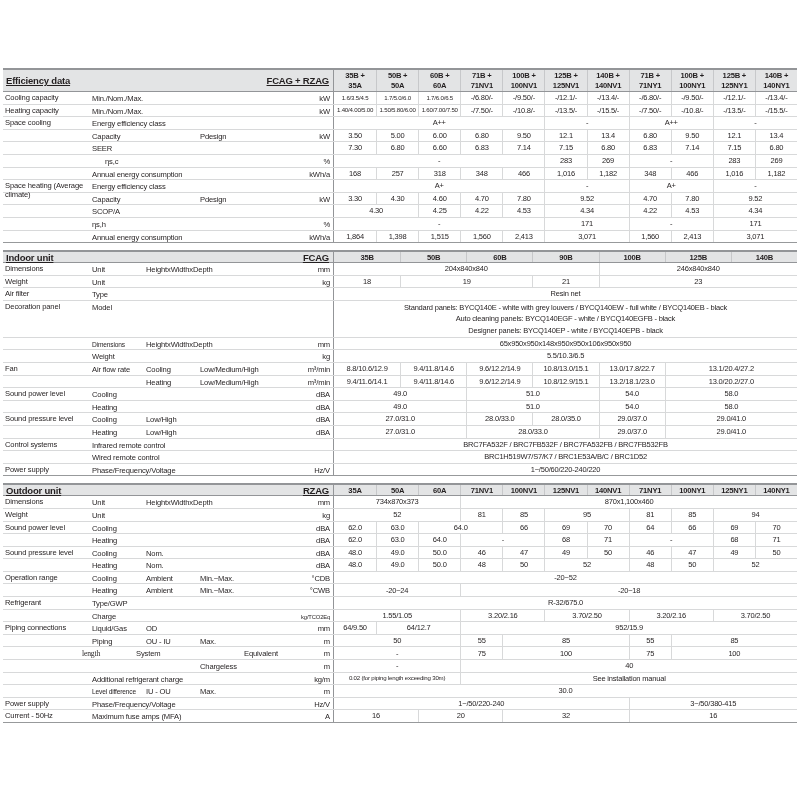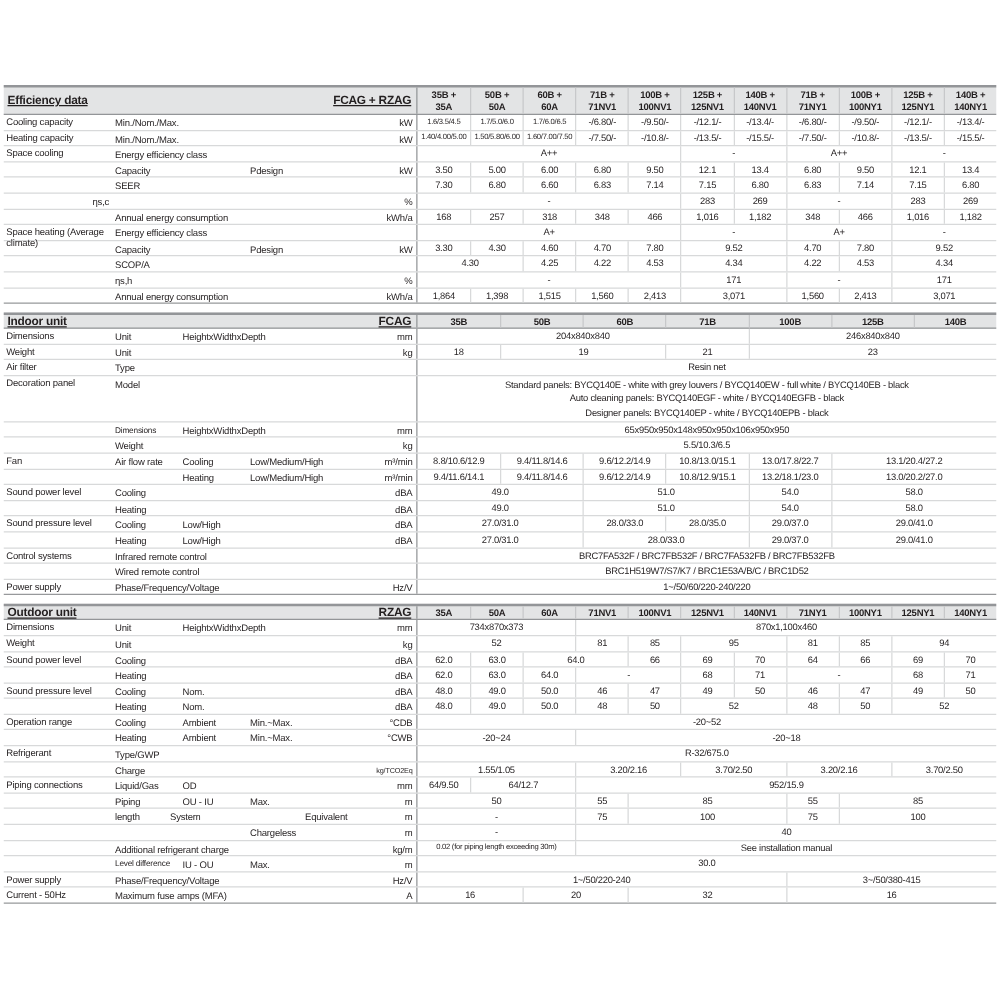--- a/index.html
+++ b/index.html
@@ -172,21 +172,21 @@
             <div class="cell">7.15</div>
             <div class="cell">6.80</div>
             <div class="cell">6.83</div>
             <div class="cell">7.14</div>
             <div class="cell">7.15</div>
             <div class="cell">6.80</div>
           </div>
         </div>
         <div class="row">
           <div class="row-labels">
-            <span class="lab p2" style="left: 71px;">ηs,c</span>
+            <span class="lab p2" style="left: 102px;">ηs,c</span>
             <span class="unit">%</span>
           </div>
           <div class="row-cells" style="grid-template-columns: repeat(11, 1fr);">
             <div class="cell" style="grid-column: span 5;">-</div>
             <div class="cell">283</div>
             <div class="cell">269</div>
             <div class="cell" style="grid-column: span 2;">-</div>
             <div class="cell">283</div>
             <div class="cell">269</div>
           </div>
@@ -288,21 +288,21 @@
       <div class="section">
         <div class="sec-head">
           <div class="head-label">
             <span class="sec-title">Indoor unit</span>
             <span class="sec-model">FCAG</span>
           </div>
           <div class="head-cols" style="grid-template-columns: repeat(7, 1fr);">
             <div class="col-head">35B</div>
             <div class="col-head">50B</div>
             <div class="col-head">60B</div>
-            <div class="col-head">71B</div>
+            <div class="col-head">90B</div>
             <div class="col-head">100B</div>
             <div class="col-head">125B</div>
             <div class="col-head">140B</div>
           </div>
         </div>
         <div class="row">
           <div class="row-labels">
             <span class="lab p1" style="left: 2px;">Dimensions</span>
             <span class="lab p2" style="left: 89px;">Unit</span>
             <span class="lab p3" style="left: 143px;">HeightxWidthxDepth</span>
@@ -672,21 +672,21 @@
           <div class="row-cells" style="grid-template-columns: repeat(11, 1fr);">
             <div class="cell" style="grid-column: span 3;">50</div>
             <div class="cell">55</div>
             <div class="cell" style="grid-column: span 3;">85</div>
             <div class="cell">55</div>
             <div class="cell" style="grid-column: span 3;">85</div>
           </div>
         </div>
         <div class="row">
           <div class="row-labels">
-            <span class="lab p2" style="left: 89px;">length</span>
+            <span class="lab p2" style="left: 79px; font-family: Liberation Serif, serif;">length</span>
             <span class="lab p3" style="left: 133px;">System</span>
             <span class="lab p4" style="left: 197px; margin-left: 44px;">Equivalent</span>
             <span class="unit">m</span>
           </div>
           <div class="row-cells" style="grid-template-columns: repeat(11, 1fr);">
             <div class="cell" style="grid-column: span 3;">-</div>
             <div class="cell">75</div>
             <div class="cell" style="grid-column: span 3;">100</div>
             <div class="cell">75</div>
             <div class="cell" style="grid-column: span 3;">100</div>

